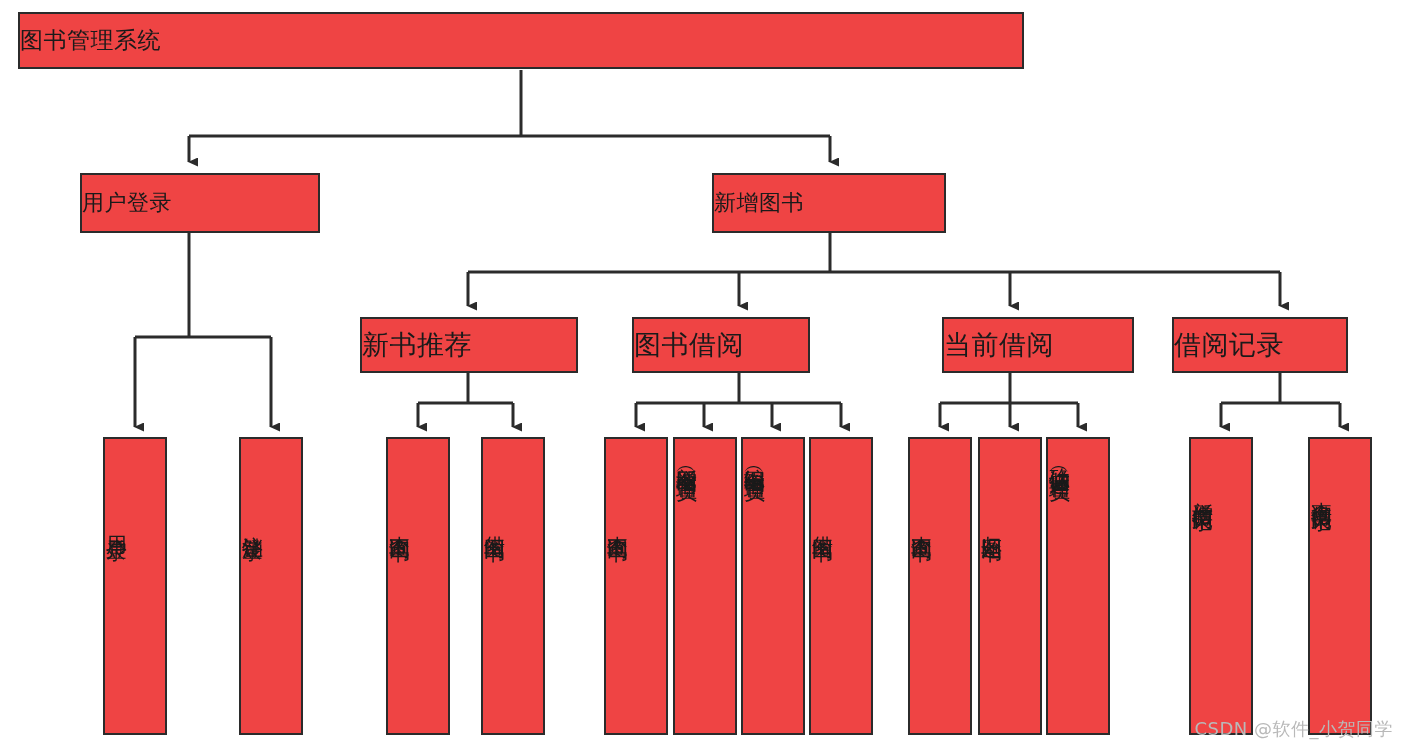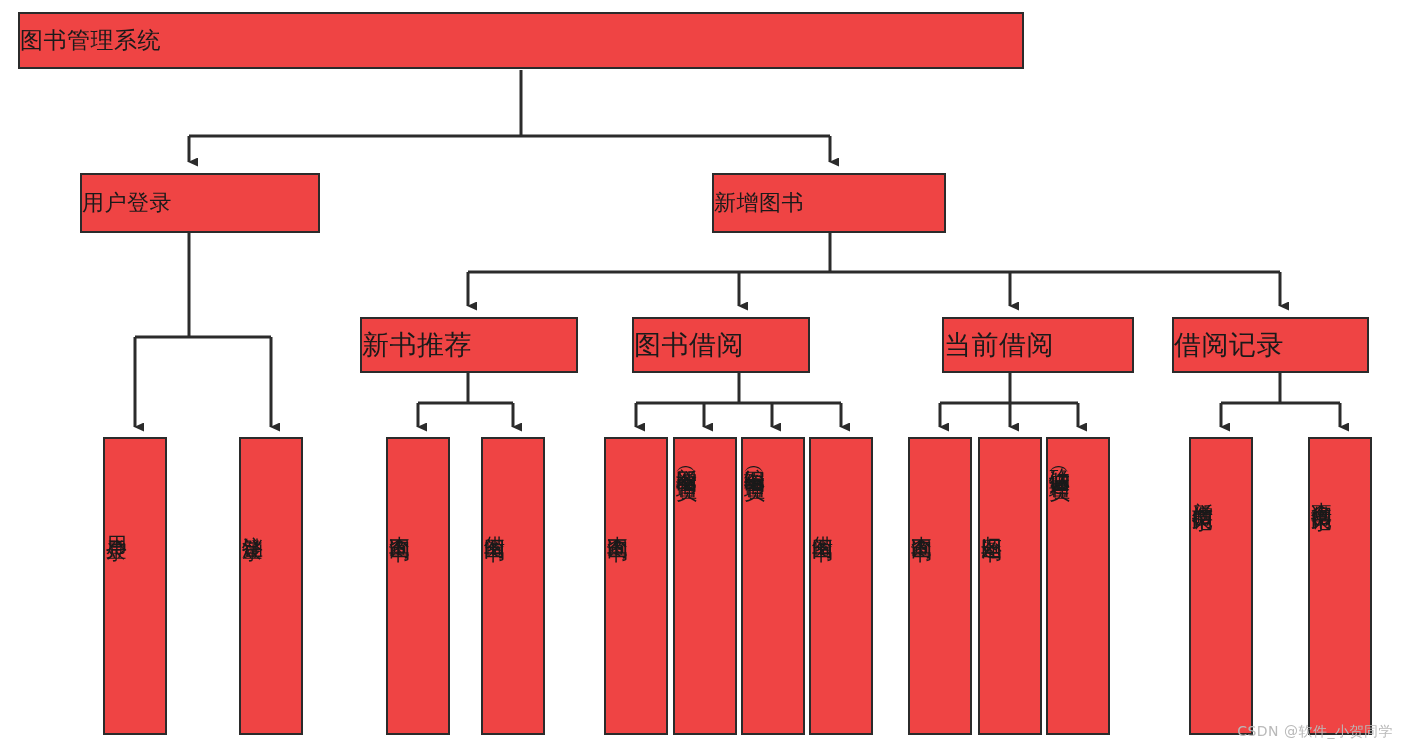--- a/index.html
+++ b/index.html
@@ -58,21 +58,21 @@
     writing-mode: vertical-rl;
     text-orientation: upright;
     white-space: nowrap;
     line-height: 1.02;
     letter-spacing: 2px;
   }
   #watermark {
     position: absolute;
     right: 12px;
     bottom: 6px;
-    font-size: 14px;
+    font-size: 18px;
     color: #b9b9b9;
     letter-spacing: 0.5px;
     white-space: nowrap;
   }
 </style>
 </head>
 <body>
 
 <div id="diagram-root">
 
@@ -141,21 +141,21 @@
 
   <div class="node level3" style="left:360px; top:317px; width:218px; height:56px;">
     <span class="node-label">新书推荐</span>
   </div>
   <div class="node level3" style="left:632px; top:317px; width:178px; height:56px;">
     <span class="node-label">图书借阅</span>
   </div>
   <div class="node level3" style="left:902px; top:317px; width:192px; height:56px;margin-left:40px;">
     <span class="node-label">当前借阅</span>
   </div>
-  <div class="node level3" style="left:1172px; top:317px; width:197px; height:56px;">
+  <div class="node level3" style="left:1172px; top:317px; width:176px; height:56px;">
     <span class="node-label">借阅记录</span>
   </div>
 
   <div class="node leaf" style="left:103px; top:437px; width:64px; height:298px; padding-top:80px;">
     <span class="node-label">用户登录</span>
   </div>
   <div class="node leaf" style="left:239px; top:437px; width:64px; height:298px; padding-top:80px;">
     <span class="node-label">注销登录</span>
   </div>
 

